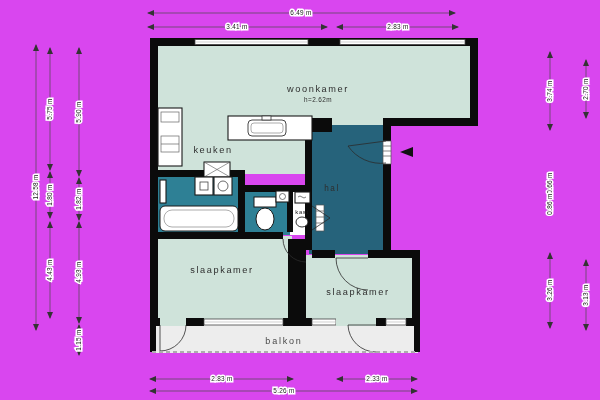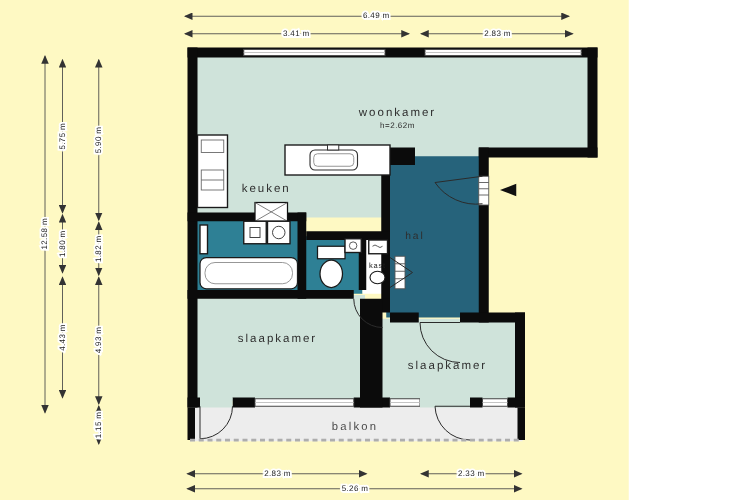--- a/index.html
+++ b/index.html
@@ -1,16 +1,16 @@
 <!DOCTYPE html>
 <html><head>
 <meta charset="utf-8">
 <style>
   html,body{margin:0;padding:0;background:#fff;}
-  #stage{position:relative;width:503px;height:400px;background:#fef9c3;overflow:hidden;
+  #stage{position:relative;width:600px;height:400px;background:#d946ef;overflow:hidden;
          font-family:"Liberation Sans", sans-serif;}
   svg{position:absolute;left:0;top:0;}
   text{font-family:"Liberation Sans", sans-serif;}
   .dimlabel{font-size:6.4px;fill:#222;paint-order:stroke;stroke:#ffffff;stroke-width:3px;
             text-anchor:middle;dominant-baseline:middle;letter-spacing:0.3px;}
   .roomlabel{font-size:9.2px;fill:#2e2e2e;letter-spacing:1.6px;text-anchor:middle;
              dominant-baseline:middle;}
   .sublabel{font-size:6.4px;fill:#2e2e2e;letter-spacing:0.4px;text-anchor:middle;}
   .tinylabel{font-size:6px;fill:#1c1c1c;letter-spacing:0.6px;text-anchor:middle;}
   .ballabel{font-size:9px;fill:#4a4a4a;letter-spacing:1.8px;text-anchor:middle;}

